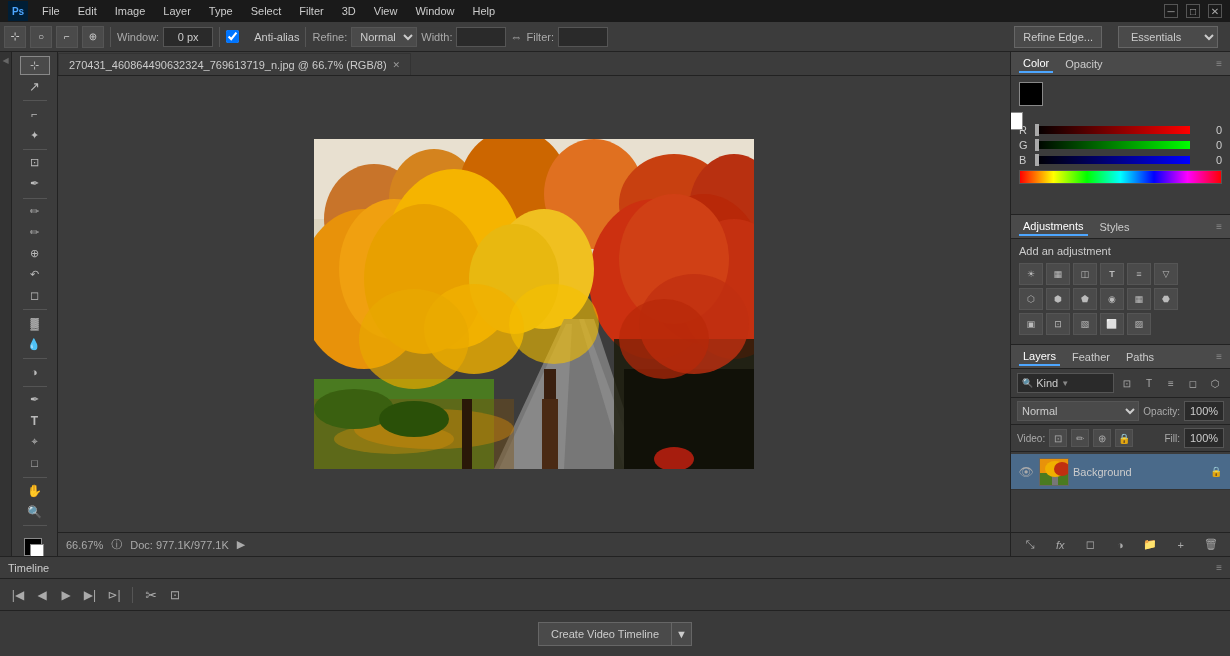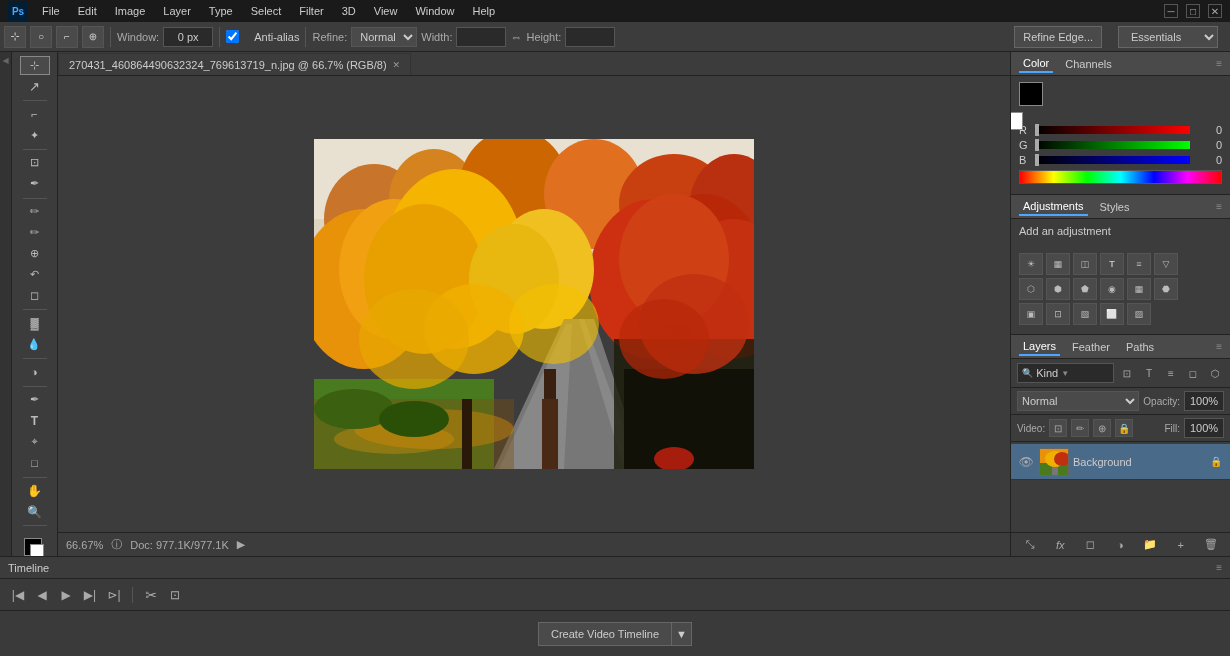--- a/index.html
+++ b/index.html
@@ -62,21 +62,21 @@
     #create-timeline-btn { height: 24px; padding: 0 12px; background: #4a4a4a; border: 1px solid #666; color: #ccc; font-size: 11px; cursor: pointer; display: flex; align-items: center; }
     #create-timeline-arrow { width: 20px; height: 24px; background: #4a4a4a; border: 1px solid #666; border-left: none; display: flex; align-items: center; justify-content: center; cursor: pointer; }
 
     
     #right-panel { width: 220px; background: #3c3c3c; border-left: 1px solid #222; display: flex; flex-direction: column; overflow: hidden; flex-shrink: 0; }
     
     
     #panel-collapse { width: 12px; background: #333; border-right: 1px solid #222; display: flex; align-items: center; justify-content: center; cursor: pointer; flex-shrink: 0; }
     
     
-    #color-panel { border-bottom: 1px solid #222; padding-bottom: 0; }
+    #color-panel { border-bottom: 1px solid #222; padding-bottom: 20px; }
     #color-panel-header { height: 24px; background: #4a4a4a; display: flex; align-items: center; padding: 0 8px; gap: 8px; border-bottom: 1px solid #222; }
     .panel-tab { font-size: 11px; color: #ccc; cursor: pointer; padding: 2px 4px; }
     .panel-tab.active { color: #fff; border-bottom: 2px solid #4da6ff; }
     .panel-options { margin-left: auto; font-size: 10px; color: #888; }
     
     #color-body { padding: 6px 8px; }
     #color-swatch-row { display: flex; align-items: center; gap: 6px; margin-bottom: 6px; }
     #fore-swatch { width: 24px; height: 24px; background: #000; border: 1px solid #888; }
     #back-swatch { width: 18px; height: 18px; background: #fff; border: 1px solid #888; position: relative; left: -14px; top: 6px; }
     
@@ -86,21 +86,21 @@
     .slider-r { background: linear-gradient(to right, #000, #f00); }
     .slider-g { background: linear-gradient(to right, #000, #0f0); }
     .slider-b { background: linear-gradient(to right, #000, #00f); }
     .color-value { width: 28px; font-size: 11px; color: #ccc; text-align: right; }
     #color-spectrum { height: 14px; background: linear-gradient(to right, #f00, #ff0, #0f0, #0ff, #00f, #f0f, #f00); margin: 4px 0; border: 1px solid #555; }
     
     
     #adj-panel { border-bottom: 1px solid #222; }
     #adj-header { height: 24px; background: #4a4a4a; display: flex; align-items: center; padding: 0 8px; gap: 8px; border-bottom: 1px solid #222; }
     #adj-body { padding: 6px 8px; }
-    #adj-title { font-size: 11px; color: #ccc; margin-bottom: 16px; }
+    #adj-title { font-size: 11px; color: #ccc; margin-bottom: 6px; }
     #adj-icons-row1, #adj-icons-row2, #adj-icons-row3 { display: flex; gap: 3px; margin-bottom: 3px; }
     .adj-icon { width: 24px; height: 22px; background: #4a4a4a; border: 1px solid #555; display: flex; align-items: center; justify-content: center; cursor: pointer; font-size: 9px; color: #bbb; }
     
     
     #layers-panel { flex: 1; display: flex; flex-direction: column; overflow: hidden; }
     #layers-header { height: 24px; background: #4a4a4a; display: flex; align-items: center; padding: 0 8px; gap: 8px; border-bottom: 1px solid #222; }
     #layers-body { flex: 1; overflow: hidden; display: flex; flex-direction: column; }
     #layers-controls { padding: 4px 6px; display: flex; align-items: center; gap: 4px; border-bottom: 1px solid #222; }
     .layers-input-wrapper { flex: 1; display: flex; align-items: center; background: #2a2a2a; border: 1px solid #555; height: 20px; padding: 0 4px; gap: 3px; }
     .layers-icon-btn { width: 18px; height: 18px; display: flex; align-items: center; justify-content: center; color: #aaa; cursor: pointer; font-size: 10px; }
@@ -171,21 +171,21 @@
     <span>Anti-alias</span>
   </div>
   <div class="opt-separator"></div>
   <label class="opt-label">Refine:</label>
   <select class="opt-select">
     <option>Normal</option>
   </select>
   <label class="opt-label">Width:</label>
   <input class="opt-input" type="text" style="">
   <span style="font-size:12px;color:#aaa;cursor:pointer;">⇔</span>
-  <label class="opt-label">Height:</label>
+  <label class="opt-label">Filter:</label>
   <input class="opt-input" type="text" style="">
   <div style="flex:1;"></div>
   <button id="refine-edge-btn">Refine Edge...</button>
   <div style="width:8px;"></div>
   <select id="essentials-select">
     <option>Essentials</option>
   </select>
   <div style="width:4px;"></div>
 </div>
 
@@ -308,21 +308,21 @@
         <span style="cursor:pointer;">▶</span>
         <div style="flex:1;"></div>
       </div>
     </div>
 
     <div id="right-panel">
 
       <div id="color-panel">
         <div id="color-panel-header">
           <span class="panel-tab active">Color</span>
-          <span class="panel-tab">Channels</span>
+          <span class="panel-tab">Opacity</span>
           <div class="panel-options">≡</div>
         </div>
         <div id="color-body">
           <div id="color-swatch-row">
             <div style="position:relative; width:40px; height:36px;">
               <div id="fore-swatch"></div>
               <div id="back-swatch"></div>
             </div>
           </div>
           <div class="color-row">

